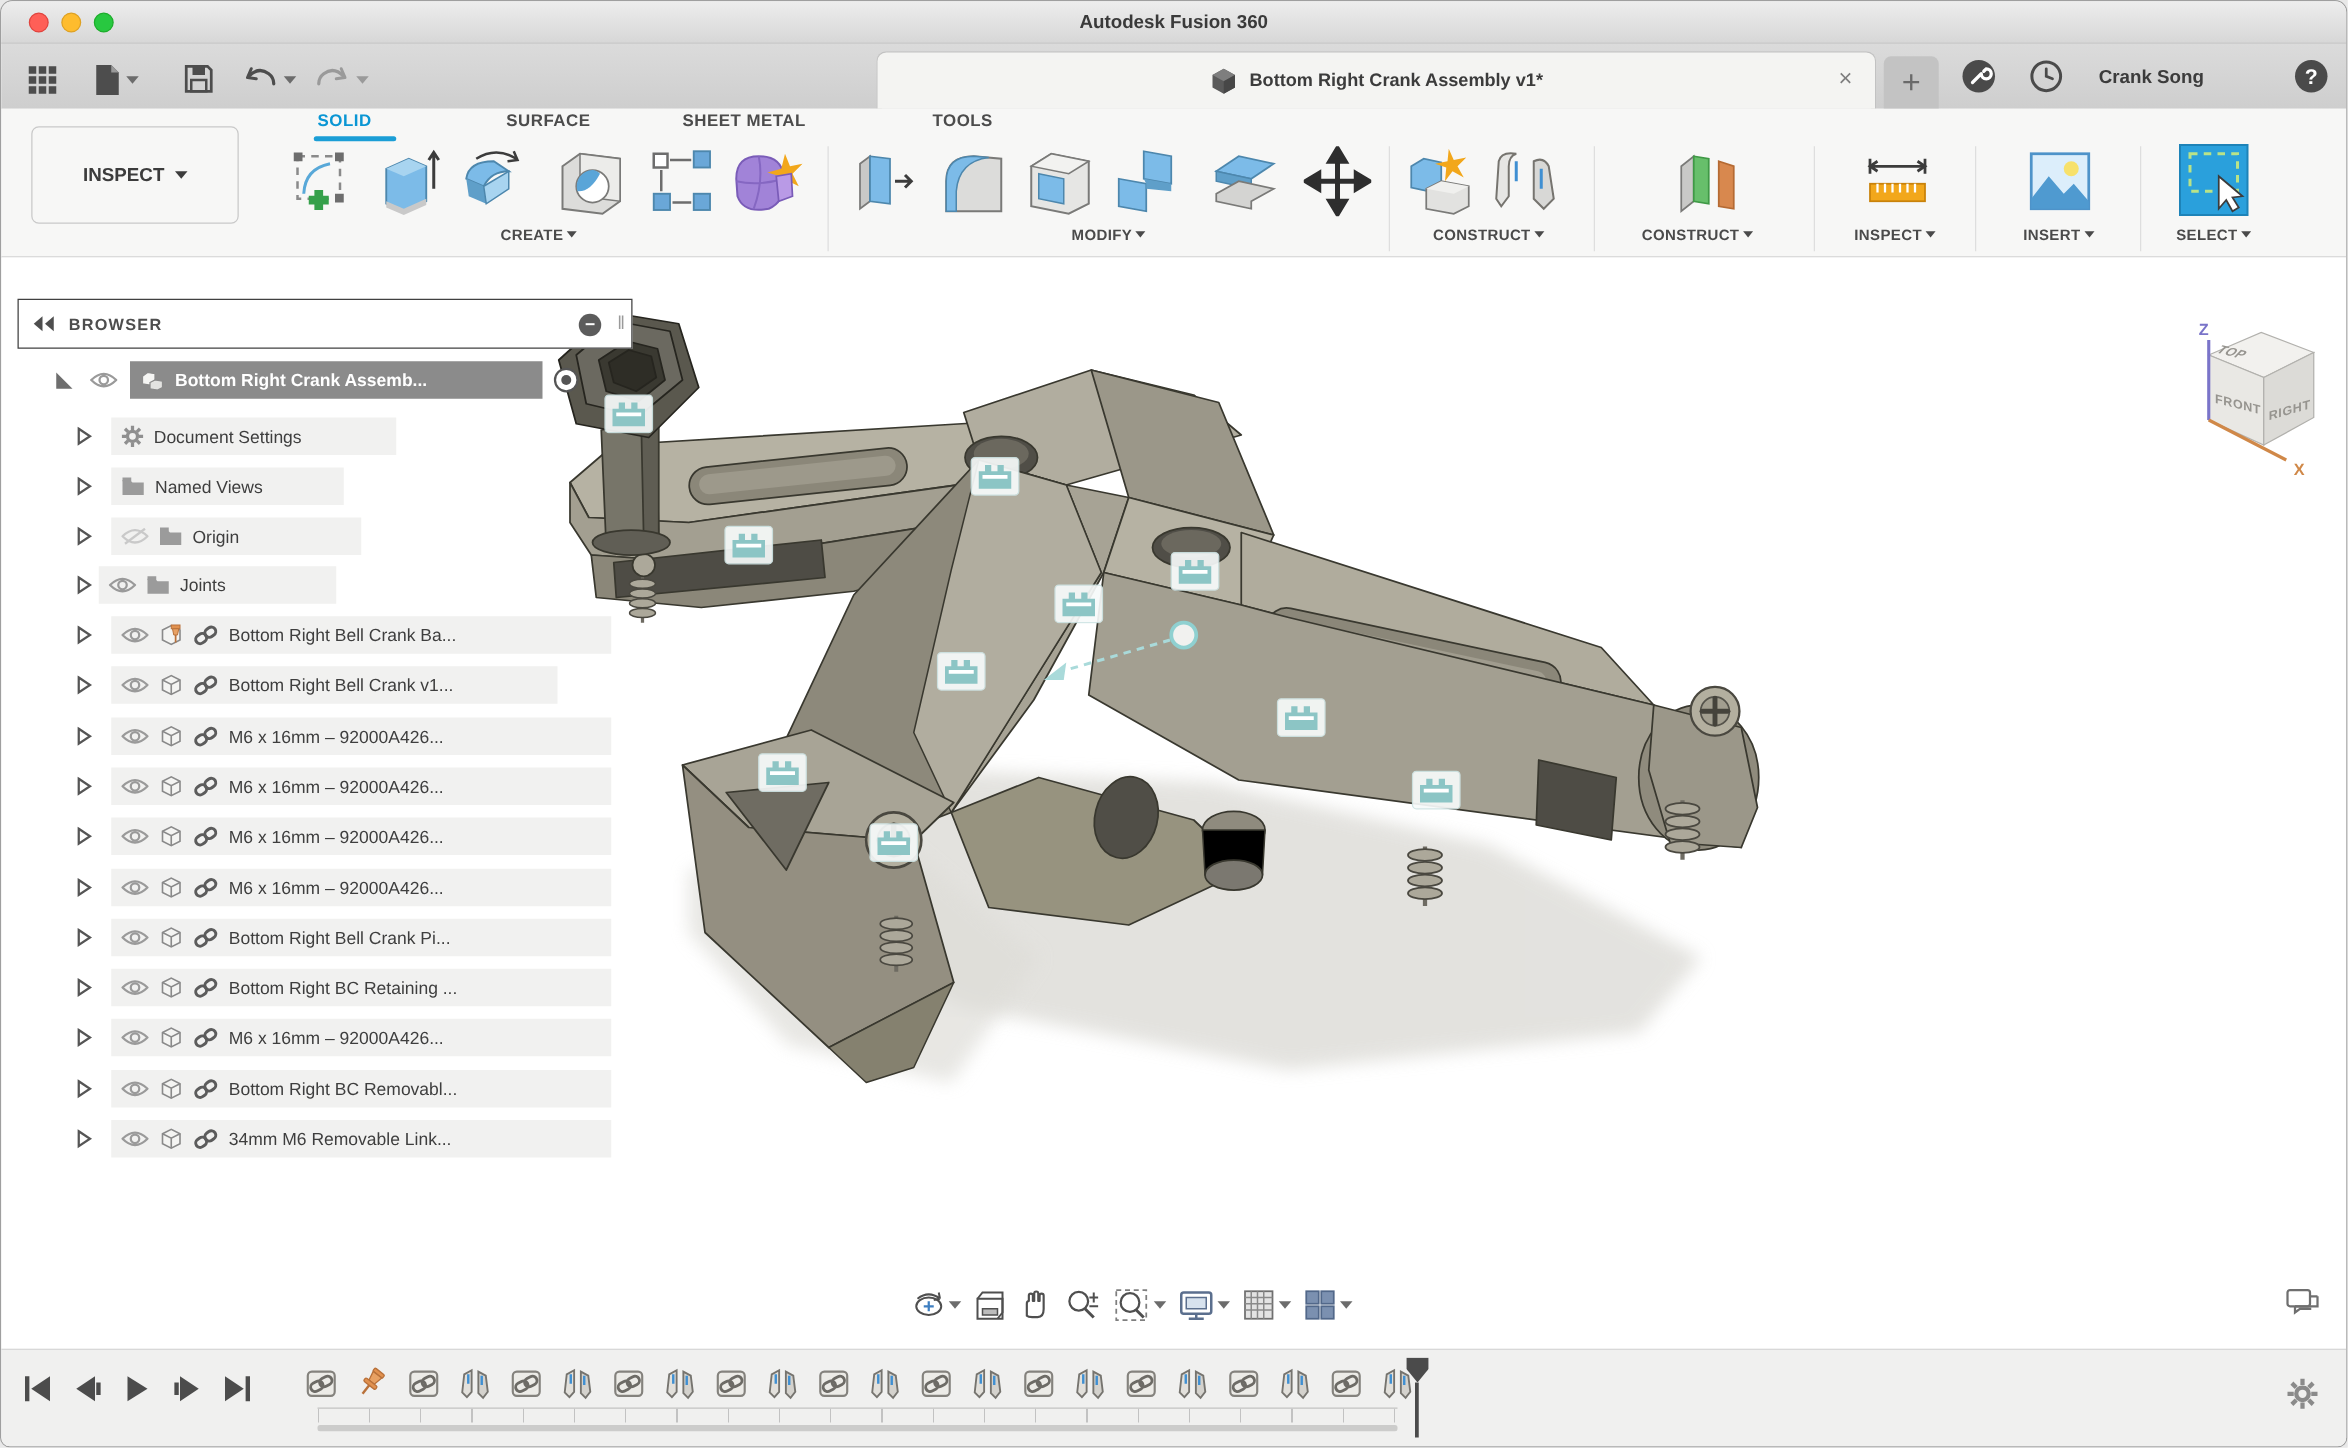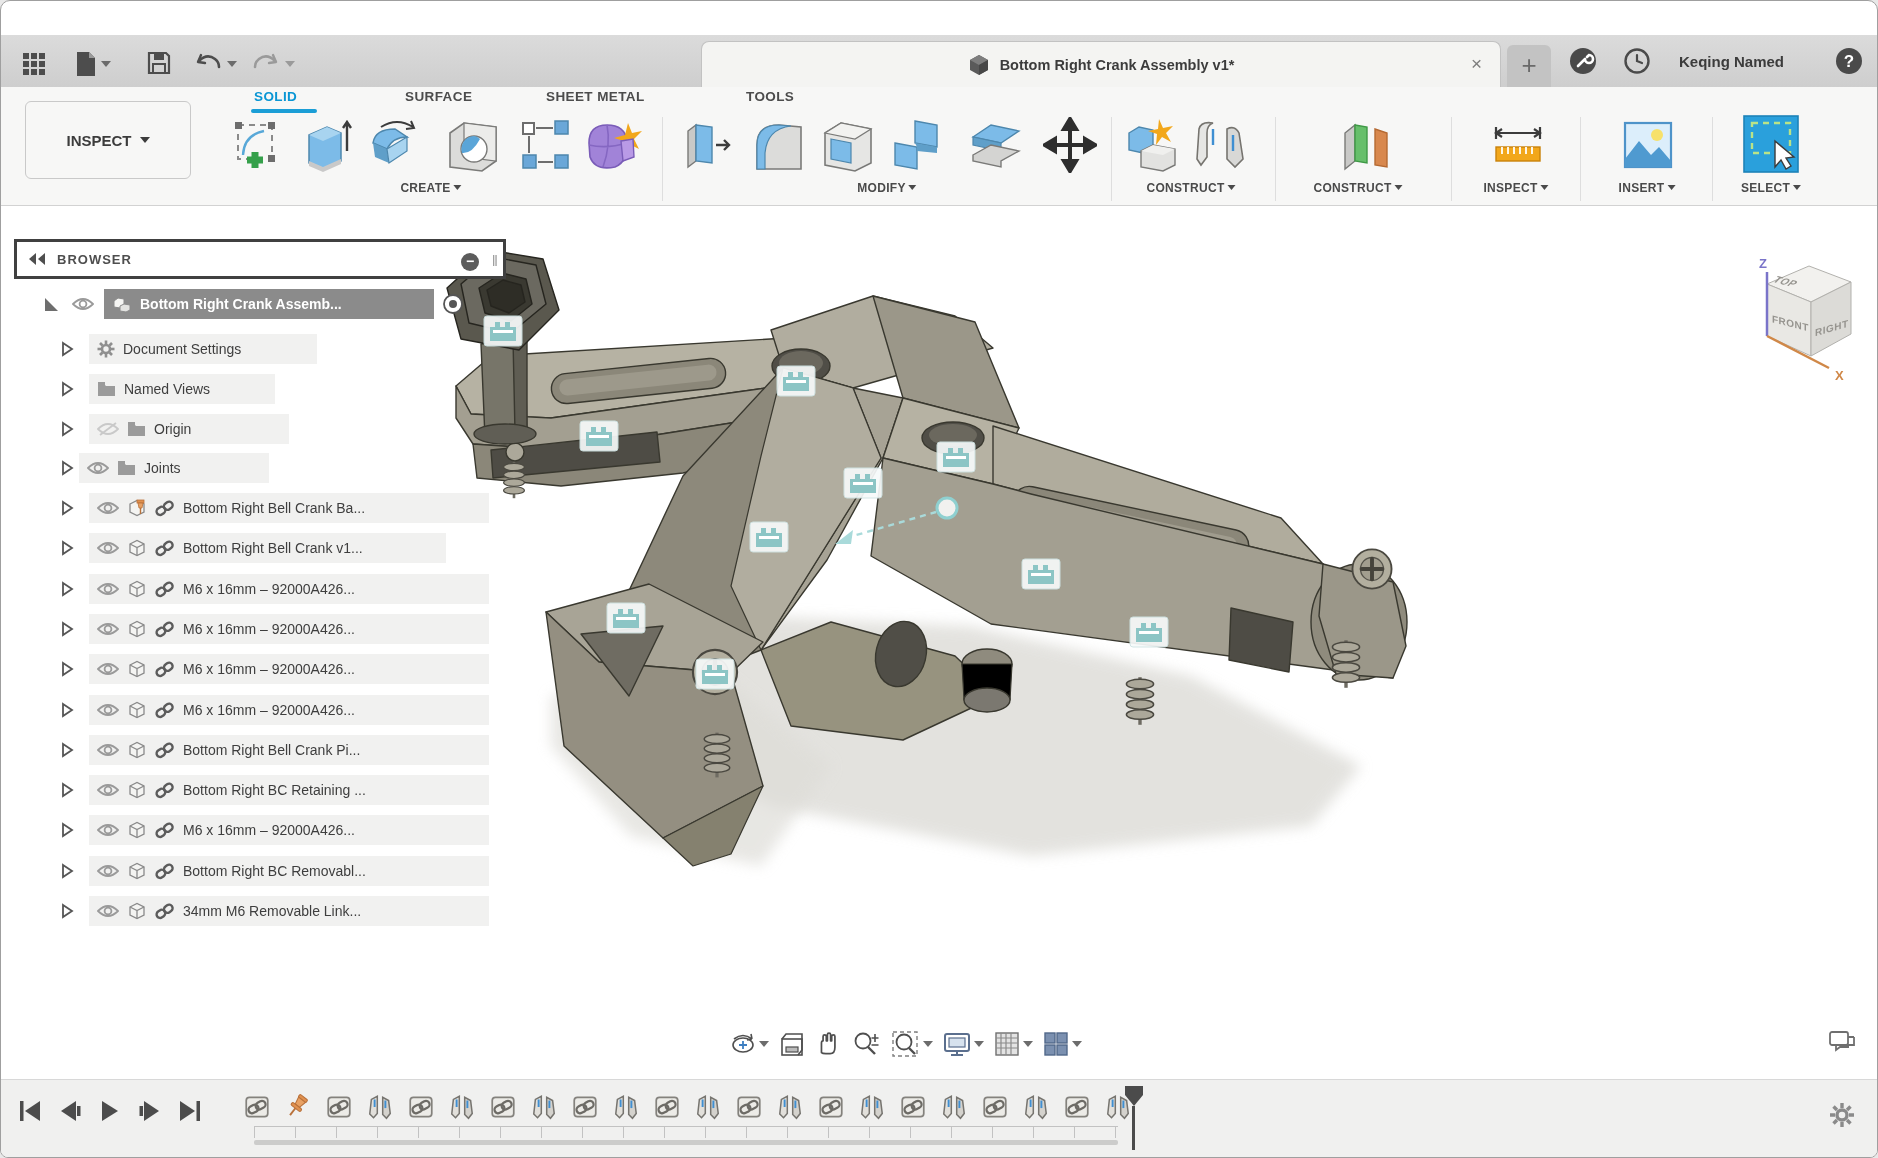--- a/index.html
+++ b/index.html
@@ -51,21 +51,21 @@
                   letter-spacing:.3px; white-space:nowrap; transform:translateX(-50%); }
   .rgroup-label .gcaret { display:inline-block; margin-left:3px; width:0; height:0;
         border-left:4px solid transparent; border-right:4px solid transparent; border-top:5px solid #4a4a4a; vertical-align:2px;}
 
   
   .canvas { position:absolute; left:0; top:205px; width:100%; height:873px; background:#fff; }
   .model-svg { position:absolute; left:430px; top:20px; z-index:1; }
 
   
   .browser { position:absolute; left:13px; top:238px; width:500px; z-index:3; }
-  .b-header { position:relative; width:492px; height:40px; background:#fff; border:3px solid #404040;
+  .b-header { position:relative; width:492px; height:40px; background:#fff; border:1px solid #404040;
               display:flex; align-items:center; }
   .b-title { font-size:13px; font-weight:700; color:#4e4e4e; letter-spacing:1px; margin-left:10px; }
   .b-minus { position:absolute; right:24px; top:11px; width:18px; height:18px; border-radius:50%; background:#5c5c5c;
              color:#fff; text-align:center; line-height:16px; font-size:14px; font-weight:700; }
   .b-grip { position:absolute; right:4px; top:10px; color:#9a9a9a; font-size:15px; letter-spacing:1px; }
   .trow { position:absolute; height:32px; display:flex; align-items:center; }
   .pill { display:flex; align-items:center; height:30px; background:#f1f1f0; padding:0 8px; gap:8px; }
   .pill .rlabel { font-size:14px; color:#3e3e3e; white-space:nowrap;text-align:right; }
   .root-pill { background:#8b8b8b; }
   .root-pill .rlabel { color:#fff; font-weight:700; }
@@ -145,20 +145,26 @@
         </g>
       </symbol>
       <symbol id="sym-badge" viewBox="0 0 40 32">
         <rect x="1" y="1" width="38" height="30" rx="3" fill="#f7fafa" opacity="0.92" stroke="#cfe4e4" stroke-width="1"></rect>
         <path d="M7 26 L7 12 L12 12 L12 7 L17 7 L17 12 L22 12 L22 7 L27 7 L27 12 L33 12 L33 26 Z" fill="#8cc5c5"></path>
         <rect x="10" y="15" width="20" height="3" fill="#fff"></rect>
       </symbol>
     </defs>
   </svg>
 
+  <div class="titlebar">
+    <div class="tl-dot tl-red"></div>
+    <div class="tl-dot tl-yellow"></div>
+    <div class="tl-dot tl-green"></div>
+    <div class="win-title">Autodesk Fusion 360</div>
+  </div>
 
   <div class="appbar">
     <div class="qat">
       <svg style="left:20px" width="26" height="26" viewBox="0 0 26 26">
         <g fill="#4d4d4d">
             <rect x="2" y="2" width="6" height="6"></rect>
             <rect x="10" y="2" width="6" height="6"></rect>
             <rect x="18" y="2" width="6" height="6"></rect>
         <rect x="2" y="10" width="6" height="6"></rect>
             <rect x="10" y="10" width="6" height="6"></rect>
@@ -202,21 +208,21 @@
     <div class="newtab">+</div>
 
     <svg class="topcircle" style="left:1568px" width="28" height="28" viewBox="0 0 28 28">
       <circle cx="14" cy="14" r="13" fill="#4a4a4a"></circle>
       <path d="M9 19 L16 12 M16 12 a4 4 0 1 0 4 -4 l-2 2" stroke="#fff" stroke-width="2.6" fill="none" stroke-linecap="round"></path>
     </svg>
     <svg class="topcircle" style="left:1622px" width="28" height="28" viewBox="0 0 28 28">
       <circle cx="14" cy="14" r="11.5" fill="none" stroke="#4a4a4a" stroke-width="2.4"></circle>
       <path d="M14 8 L14 14 L19 16" stroke="#4a4a4a" stroke-width="2.2" fill="none" stroke-linecap="round"></path>
     </svg>
-    <div class="user-name">Keqing Named</div>
+    <div class="user-name">Crank Song</div>
     <svg class="topcircle" style="left:1834px" width="28" height="28" viewBox="0 0 28 28">
       <circle cx="14" cy="14" r="13" fill="#4a4a4a"></circle>
       <text x="14" y="20" text-anchor="middle" font-size="17" font-weight="bold" fill="#fff" font-family="Liberation Sans, sans-serif">?</text>
     </svg>
   </div>
 
   <div class="ribbon">
     <div class="design-btn">
       <span>INSPECT</span>
       <span class="gcaret" style="width:0;height:0;border-left:5px solid transparent;border-right:5px solid transparent;border-top:6px solid #3c3c3c;display:inline-block"></span>

